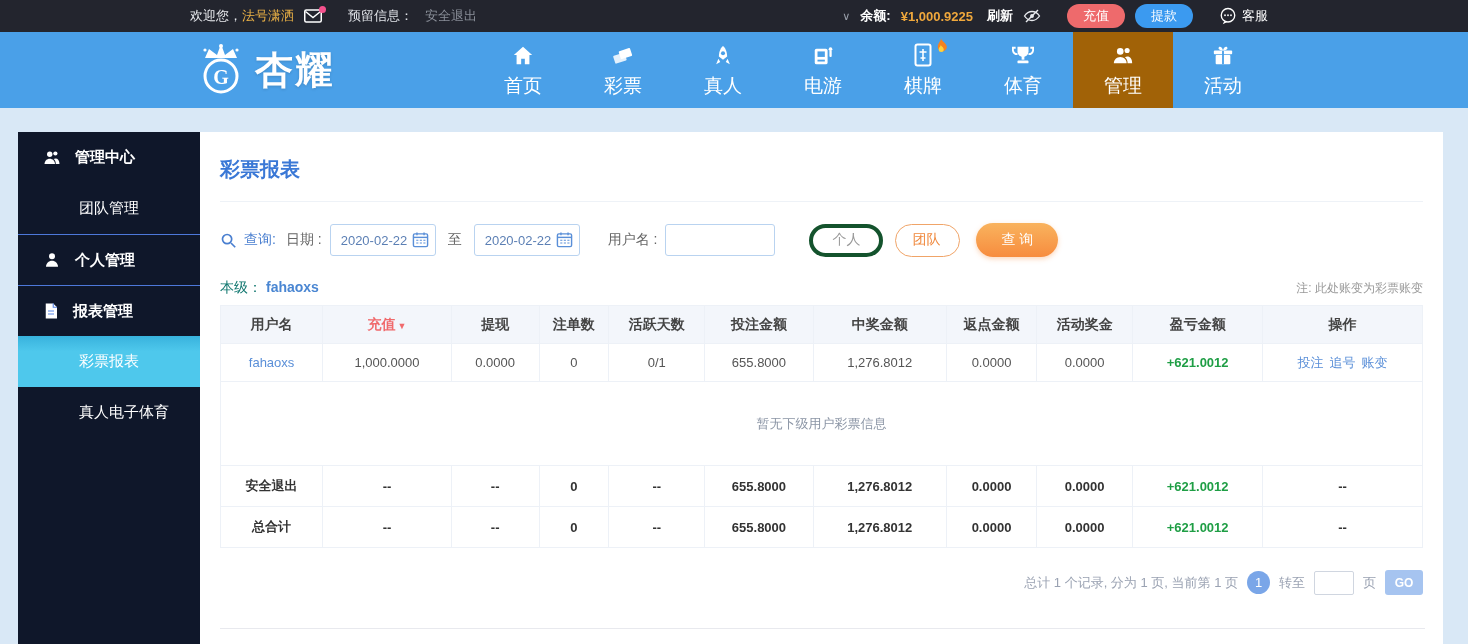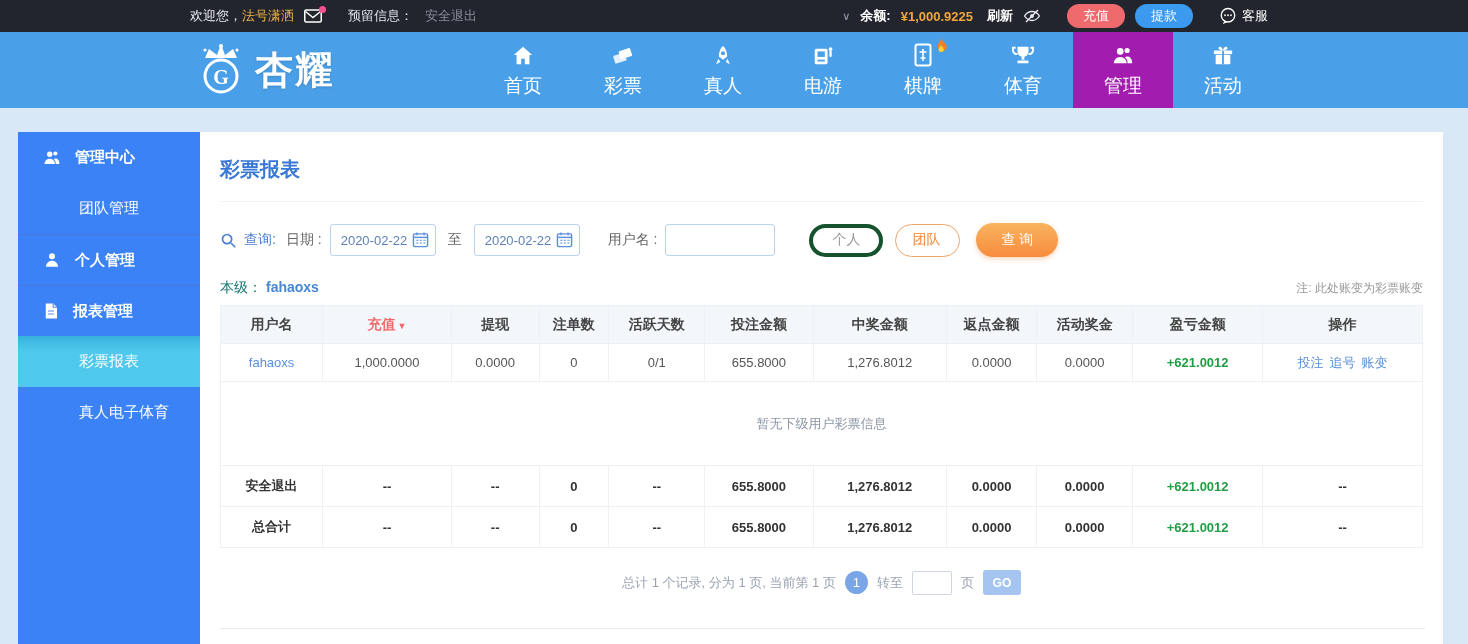--- a/index.html
+++ b/index.html
@@ -29,27 +29,27 @@
 
   
   .nav { position:relative; height:76px; background:#4aa0e8; }
   .brand { position:absolute; left:195px; top:10px; display:flex; align-items:center; gap:8px;
            color:#fff; cursor:pointer; }
   .brand-text { font-size:38px; font-weight:bold; letter-spacing:2px;
                 text-shadow:0 1px 3px rgba(0,0,0,.15); }
   .menu { position:absolute; left:473px; top:0; display:flex; height:76px; }
   .nav-item { width:100px; height:76px; display:flex; flex-direction:column; align-items:center;
               justify-content:center; gap:6px; color:#fff; font-size:19px; cursor:pointer; }
-  .nav-item.active { background:#a21caf; }
+  .nav-item.active { background:#a16207; }
   .nav-icon { position:relative; height:26px; display:flex; align-items:flex-end; }
   .flame { position:absolute; top:-4px; right:-16px; }
 
   
   .sidebar { position:absolute; left:18px; top:132px; width:182px; height:512px;
-             background:#3b82f6; color:#fff; }
+             background:#0f172a; color:#fff; }
   .side-row { height:51px; display:flex; align-items:center; font-size:15px; cursor:pointer; }
   .side-head { padding-left:24px; gap:13px; font-weight:bold; }
   .side-sub { padding-left:61px; }
   .bt { border-top:1px solid #4d78da; }
   .side-row.active { background:linear-gradient(180deg,#38b2dd 0%,#4ec8ec 30%,#4ec8ec 100%); }
 
   
   .panel { position:absolute; left:200px; top:132px; width:1243px; height:512px;
            background:#fff; padding:0 20px; }
   .page-title { padding-top:24px; font-size:20px; font-weight:bold; color:#3a78d6; }
@@ -85,21 +85,21 @@
   th,td { border:1px solid #edf1f7; text-align:center; font-size:13px; color:#555; height:38px; }
   thead th { background:#f3f6fb; font-weight:bold; color:#444; font-size:14px; }
   .th-sort { color:#f06a6c; }
   .sort-arrow { font-size:9px; color:#f06a6c; margin-left:2px; }
   .link { color:#5a8fd8; text-decoration:none; cursor:pointer; }
   .actions a { margin:0 3px; }
   .empty-cell { height:84px; color:#8b95a5; }
   .total-row td { font-weight:bold; color:#333; height:41px; }
   .green { color:#1f9e45 !important; font-weight:bold; }
 
-  .pagination { margin-top:22px; display:flex; justify-content:center; align-items:center;
+  .pagination { margin-top:22px; display:flex; justify-content:flex-end; align-items:center;
                 gap:9px; color:#9aa2b2; font-size:13px; }
   .page-circle { width:23px; height:23px; border-radius:50%; background:#7aa6e8; color:#fff;
                  text-align:center; line-height:23px; font-size:13px; cursor:pointer; }
   .goto-input { width:40px; height:24px; border:1px solid #d0d6e0; border-radius:2px;
                 padding:0 4px; font-size:13px; }
   .go-btn { min-width:38px; height:25px; border:none; border-radius:3px; background:#a6c4f0;
             color:#fff; font-weight:bold; font-size:12px; cursor:pointer; padding:0 8px; }
   .bottom-divider { position:absolute; left:20px; right:18px; bottom:15px;
                     border-top:1px solid #e8e9ee; }
 

